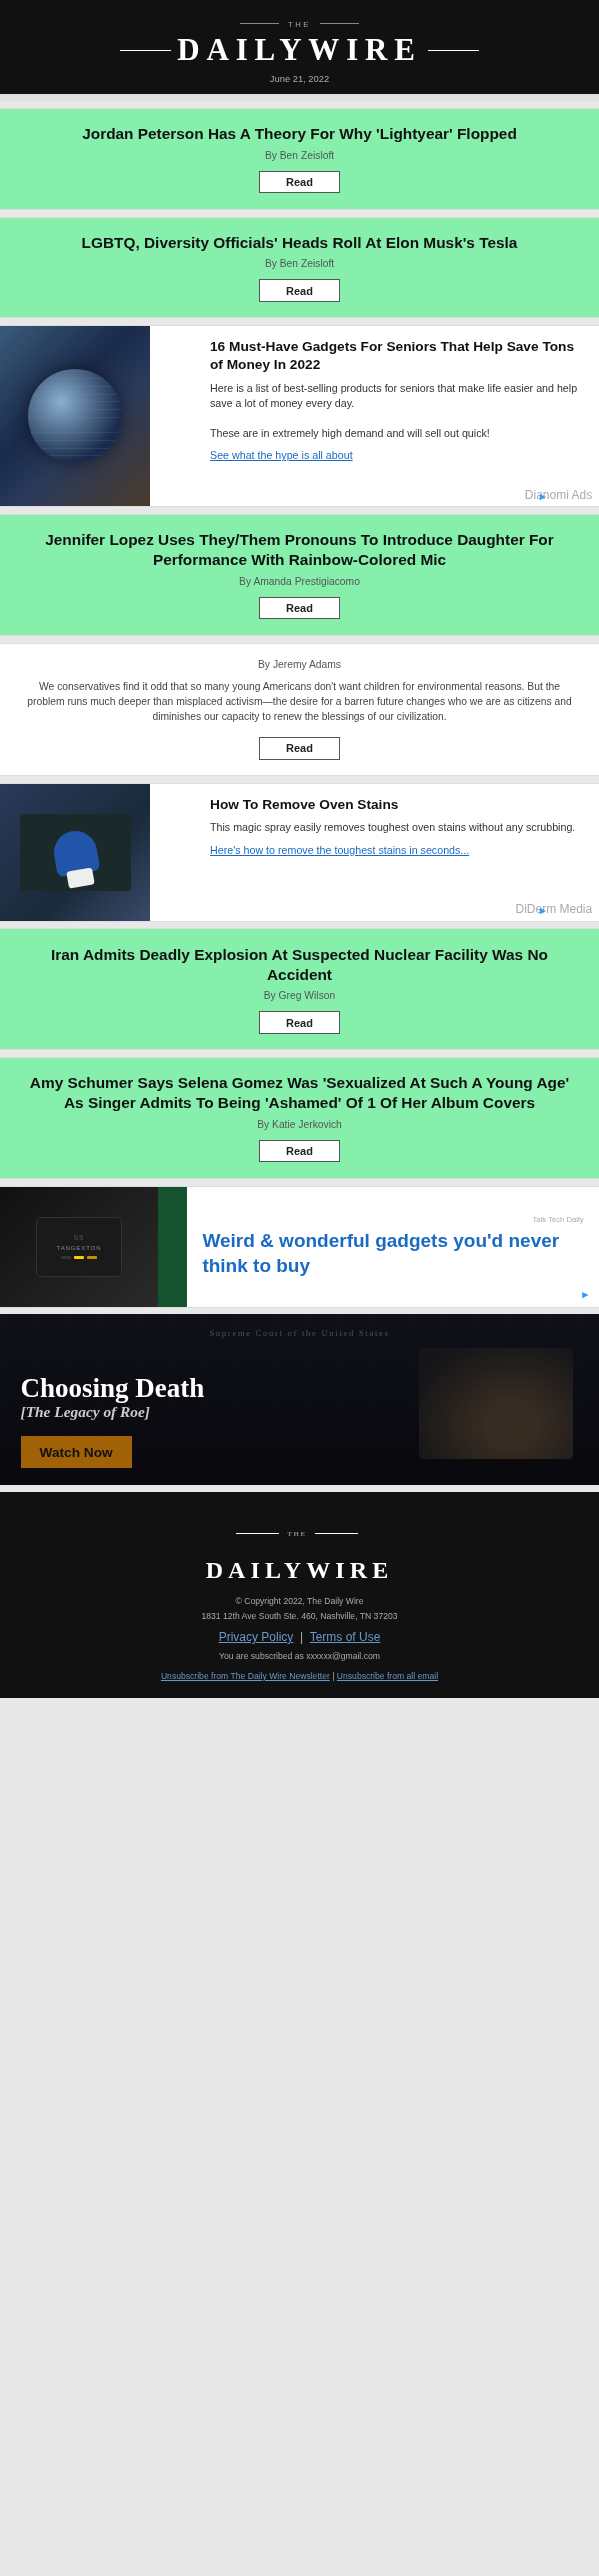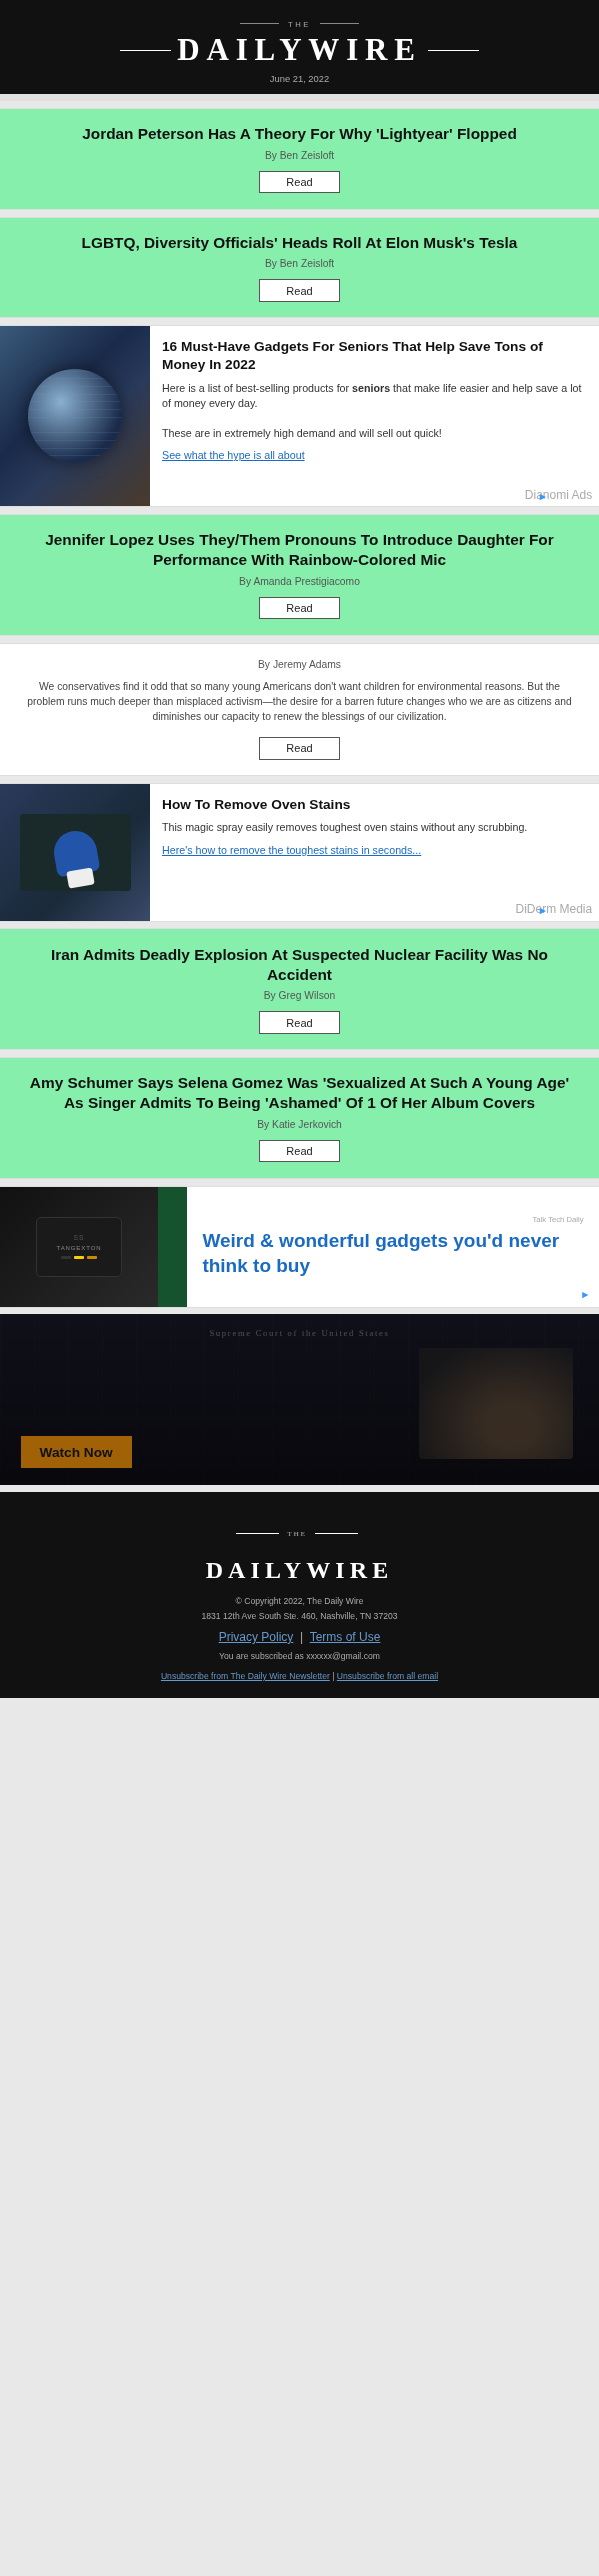--- a/index.html
+++ b/index.html
@@ -57,31 +57,33 @@
     }
     .read-btn {
       display: inline-block;
       border: 0.9px solid #555;
       background: #fff;
       color: #222;
       font-size: 11px;
       padding: 4.3px 26px;
       cursor: pointer;
       font-family: Arial, sans-serif;
+      font-weight: bold;
     }
 
     
     .ad-card {
       background: #fff;
       margin: 6.8px 0;
       display: flex;
       flex-direction: row;
       border-top: 0.9px solid #ddd;
       border-bottom: 0.9px solid #ddd;
       position: relative;
+      gap: 48px;
     }
     .ad-card-img {
       width: 150px;
       min-height: 137px;
       flex-shrink: 0;
       overflow: hidden;
       position: relative;
     }
     .ad-card-content {
       padding: 12px 12px 12px 12px;
@@ -93,21 +95,21 @@
       color: #111;
       line-height: 1.3;
       margin-bottom: 6.8px;
     }
     .ad-card-content .ad-body {
       font-size: 10.7px;
       color: #333;
       line-height: 1.4;
       margin-bottom: 6.8px;
     }
-    .ad-card-content .ad-body strong { font-weight: 700; text-align: right; }
+    .ad-card-content .ad-body strong { font-weight: 400; text-align: right; }
     .ad-card-content .ad-link {
       color: #1a6bc4;
       font-size: 10.7px;
       text-decoration: underline;
       cursor: pointer;
     }
     .ad-label {
       position: absolute;
       bottom: 4.3px;
       right: 6.8px;
@@ -464,20 +466,24 @@
 
 <div class="promo-card">
   <div class="promo-bg"></div>
 
   <div style="position:absolute; top:13.7px; left:0; right:0; text-align:center; font-size:8.6px; color:rgba(255,255,255,0.25); font-family:Georgia,serif; letter-spacing:1.7px; z-index:1;">Supreme Court of the United States</div>
 
   <div style="position:absolute; top:34px; right:26px; width:154px; height:111px; background:linear-gradient(135deg, #1a1a1a, #3a3a3a); border-radius:3.4px; opacity:0.7; overflow:hidden; z-index:1;">
     <div style="width:100%; height:100%; background: radial-gradient(ellipse at 60% 70%, #4a3a2a 20%, #1a1a1a 80%);"></div>
   </div>
   <div class="promo-content">
+    <div class="promo-title">
+      <span>Choosing Death</span>
+      <span class="bracket">[The Legacy of Roe]</span>
+    </div>
     <button class="watch-btn">Watch Now</button>
   </div>
 </div>
 
 <div class="footer">
   <div class="footer-logo">
     <span class="footer-line"></span>
     <span style="font-size:6.8px; letter-spacing:1.7px; color:#888; margin:0 3.4px;">THE</span>
     <span class="footer-line"></span>
     <br>

